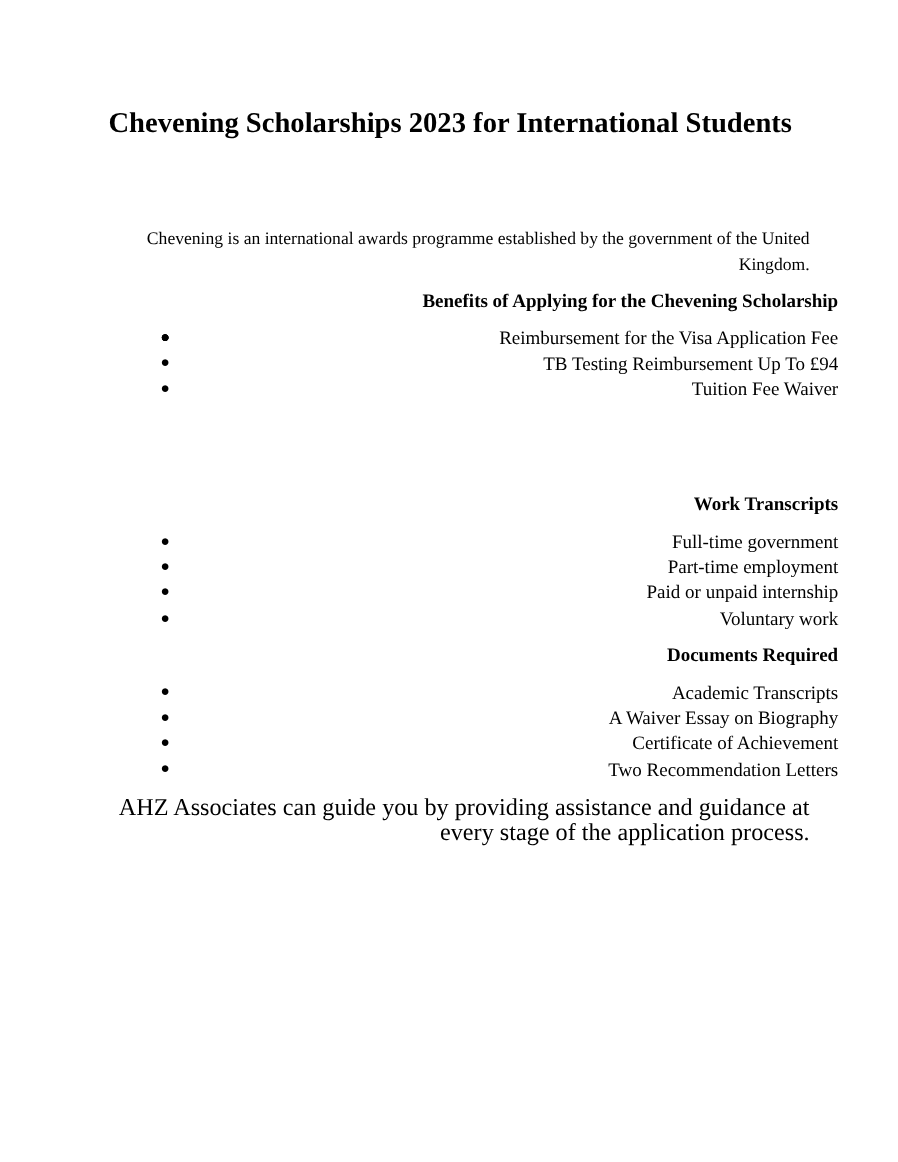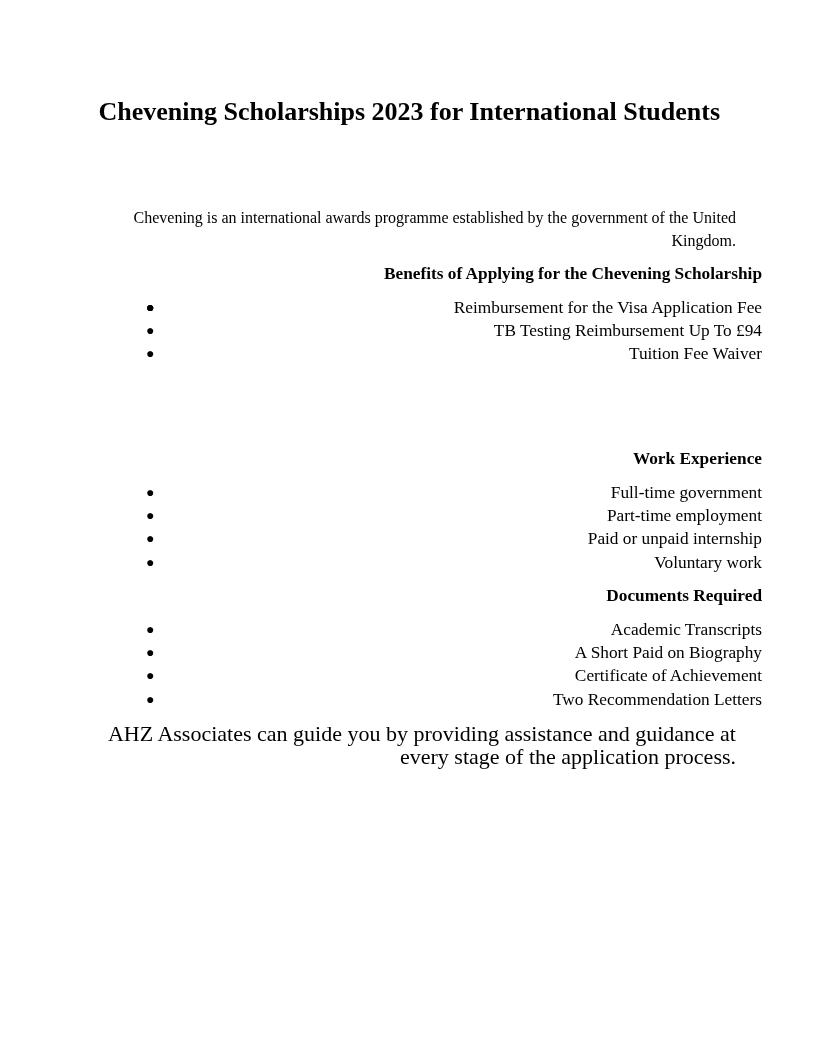--- a/index.html
+++ b/index.html
@@ -30,33 +30,33 @@
       <li><span class="bullet">●</span></li>
       <li><span class="bullet">●</span></li>
       <li><span class="bullet">●</span></li>
       <li><span class="bullet">●</span><span>Reimbursement for the Visa Application Fee</span></li>
       <li><span class="bullet">●</span><span>TB Testing Reimbursement Up To £94</span></li>
       <li><span class="bullet">●</span><span>Tuition Fee Waiver</span></li>
     </ul>
   </div>
 
   <div class="section" style="top:351px;">
-    <p class="heading">Work Experience</p>
+    <p class="heading">Work Transcripts</p>
     <ul>
       <li><span class="bullet">●</span><span>Full-time government</span></li>
       <li><span class="bullet">●</span><span>Part-time employment</span></li>
       <li><span class="bullet">●</span><span>Paid or unpaid internship</span></li>
       <li><span class="bullet">●</span><span>Voluntary work</span></li>
     </ul>
   </div>
 
   <div class="section" style="top:488px;">
     <p class="heading">Documents Required</p>
     <ul>
       <li><span class="bullet">●</span><span>Academic Transcripts</span></li>
-      <li><span class="bullet">●</span><span>A Short Paid on Biography</span></li>
+      <li><span class="bullet">●</span><span>A Waiver Essay on Biography</span></li>
       <li><span class="bullet">●</span><span>Certificate of Achievement</span></li>
       <li><span class="bullet">●</span><span>Two Recommendation Letters</span></li>
     </ul>
   </div>
 
   <p class="closing">AHZ Associates can guide you by providing assistance and guidance at every stage of the application process.</p>
 </div>
 
 </body></html>

